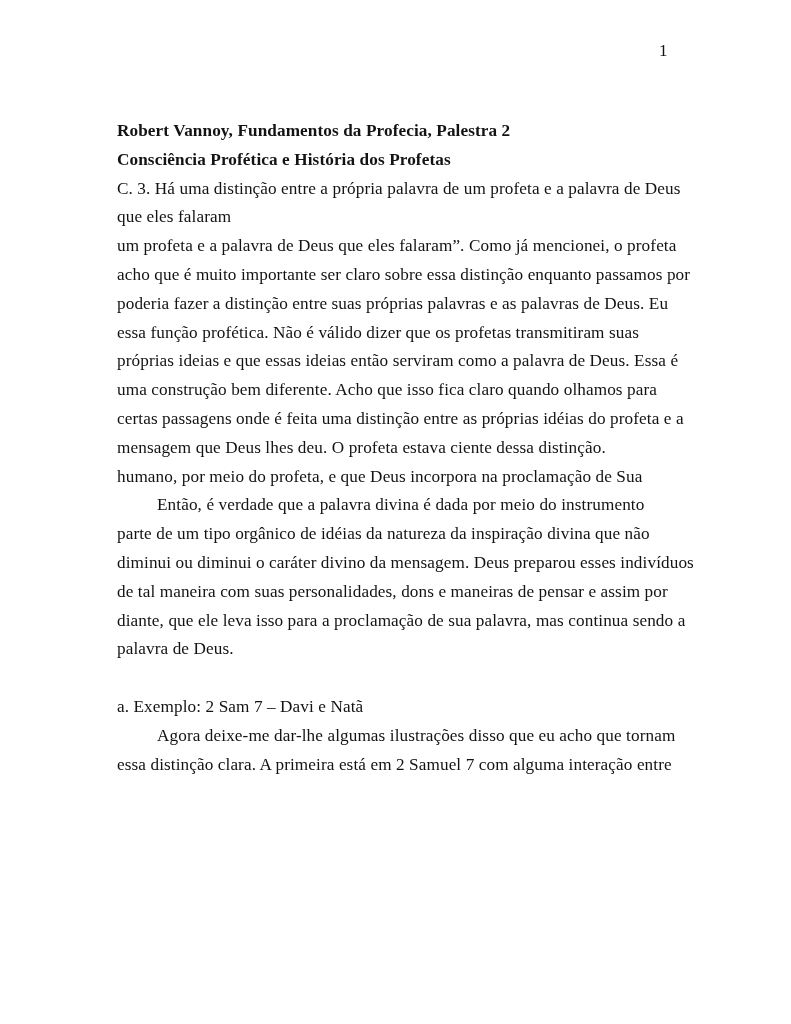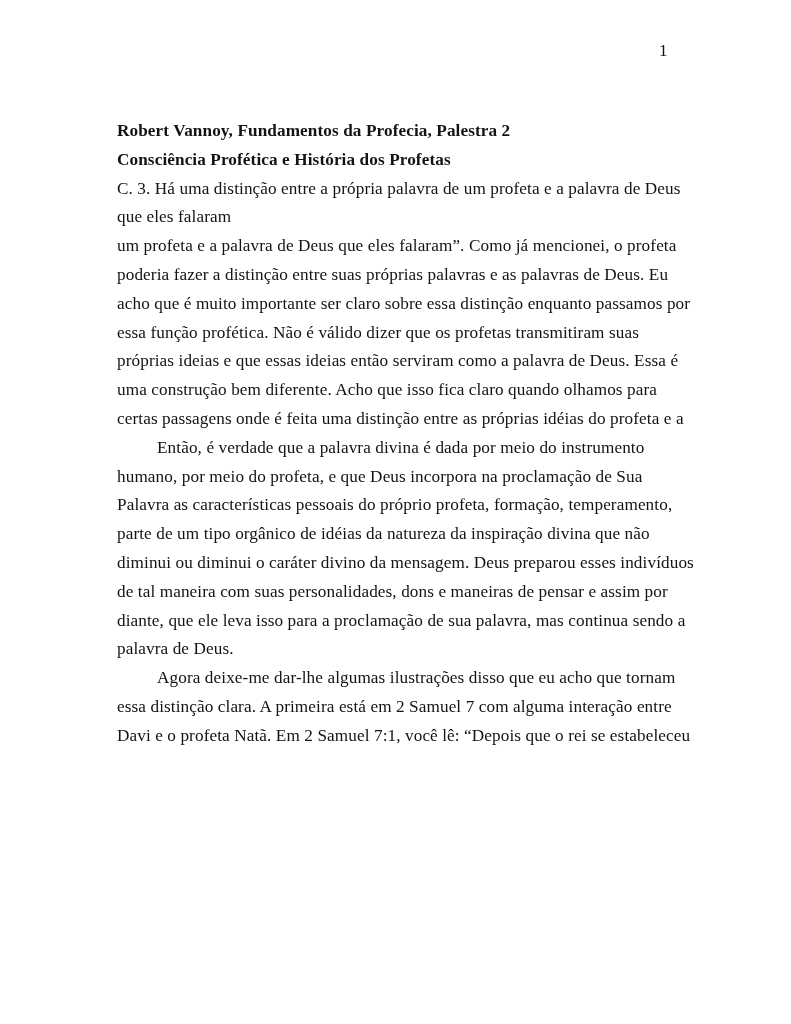--- a/index.html
+++ b/index.html
@@ -51,31 +51,31 @@
 <body>
 
 <div class="page">
   <div class="page-number">1</div>
   <div class="content">
       <div class="line bold">Robert Vannoy, Fundamentos da Profecia, Palestra 2</div>
       <div class="line bold">Consciência Profética e História dos Profetas</div>
       <div class="line">C. 3. Há uma distinção entre a própria palavra de um profeta e a palavra de Deus</div>
       <div class="line">que eles falaram</div>
       <div class="line">um profeta e a palavra de Deus que eles falaram”. Como já mencionei, o profeta</div>
+      <div class="line">acho que é muito importante ser claro sobre essa distinção enquanto passamos por</div>
       <div class="line">poderia fazer a distinção entre suas próprias palavras e as palavras de Deus. Eu</div>
-      <div class="line">acho que é muito importante ser claro sobre essa distinção enquanto passamos por</div>
       <div class="line">essa função profética. Não é válido dizer que os profetas transmitiram suas</div>
       <div class="line">próprias ideias e que essas ideias então serviram como a palavra de Deus. Essa é</div>
       <div class="line">uma construção bem diferente. Acho que isso fica claro quando olhamos para</div>
       <div class="line">certas passagens onde é feita uma distinção entre as próprias idéias do profeta e a</div>
+      <div class="line">mensagem que Deus lhes deu. O profeta estava ciente dessa distinção.</div>
+      <div class="line">humano, por meio do profeta, e que Deus incorpora na proclamação de Sua</div>
       <div class="line indent">Então, é verdade que a palavra divina é dada por meio do instrumento</div>
-      <div class="line">humano, por meio do profeta, e que Deus incorpora na proclamação de Sua</div>
-      <div class="line">Palavra as características pessoais do próprio profeta, formação, temperamento,</div>
       <div class="line">parte de um tipo orgânico de idéias da natureza da inspiração divina que não</div>
       <div class="line">diminui ou diminui o caráter divino da mensagem. Deus preparou esses indivíduos</div>
       <div class="line">de tal maneira com suas personalidades, dons e maneiras de pensar e assim por</div>
       <div class="line">diante, que ele leva isso para a proclamação de sua palavra, mas continua sendo a</div>
       <div class="line">palavra de Deus.</div>
+      <div class="line gap">a. Exemplo: 2 Sam 7 – Davi e Natã</div>
       <div class="line indent">Agora deixe-me dar-lhe algumas ilustrações disso que eu acho que tornam</div>
       <div class="line">essa distinção clara. A primeira está em 2 Samuel 7 com alguma interação entre</div>
-      <div class="line">Davi e o profeta Natã. Em 2 Samuel 7:1, você lê: “Depois que o rei se estabeleceu</div>
     </div>
 </div>
 
 </body></html>

